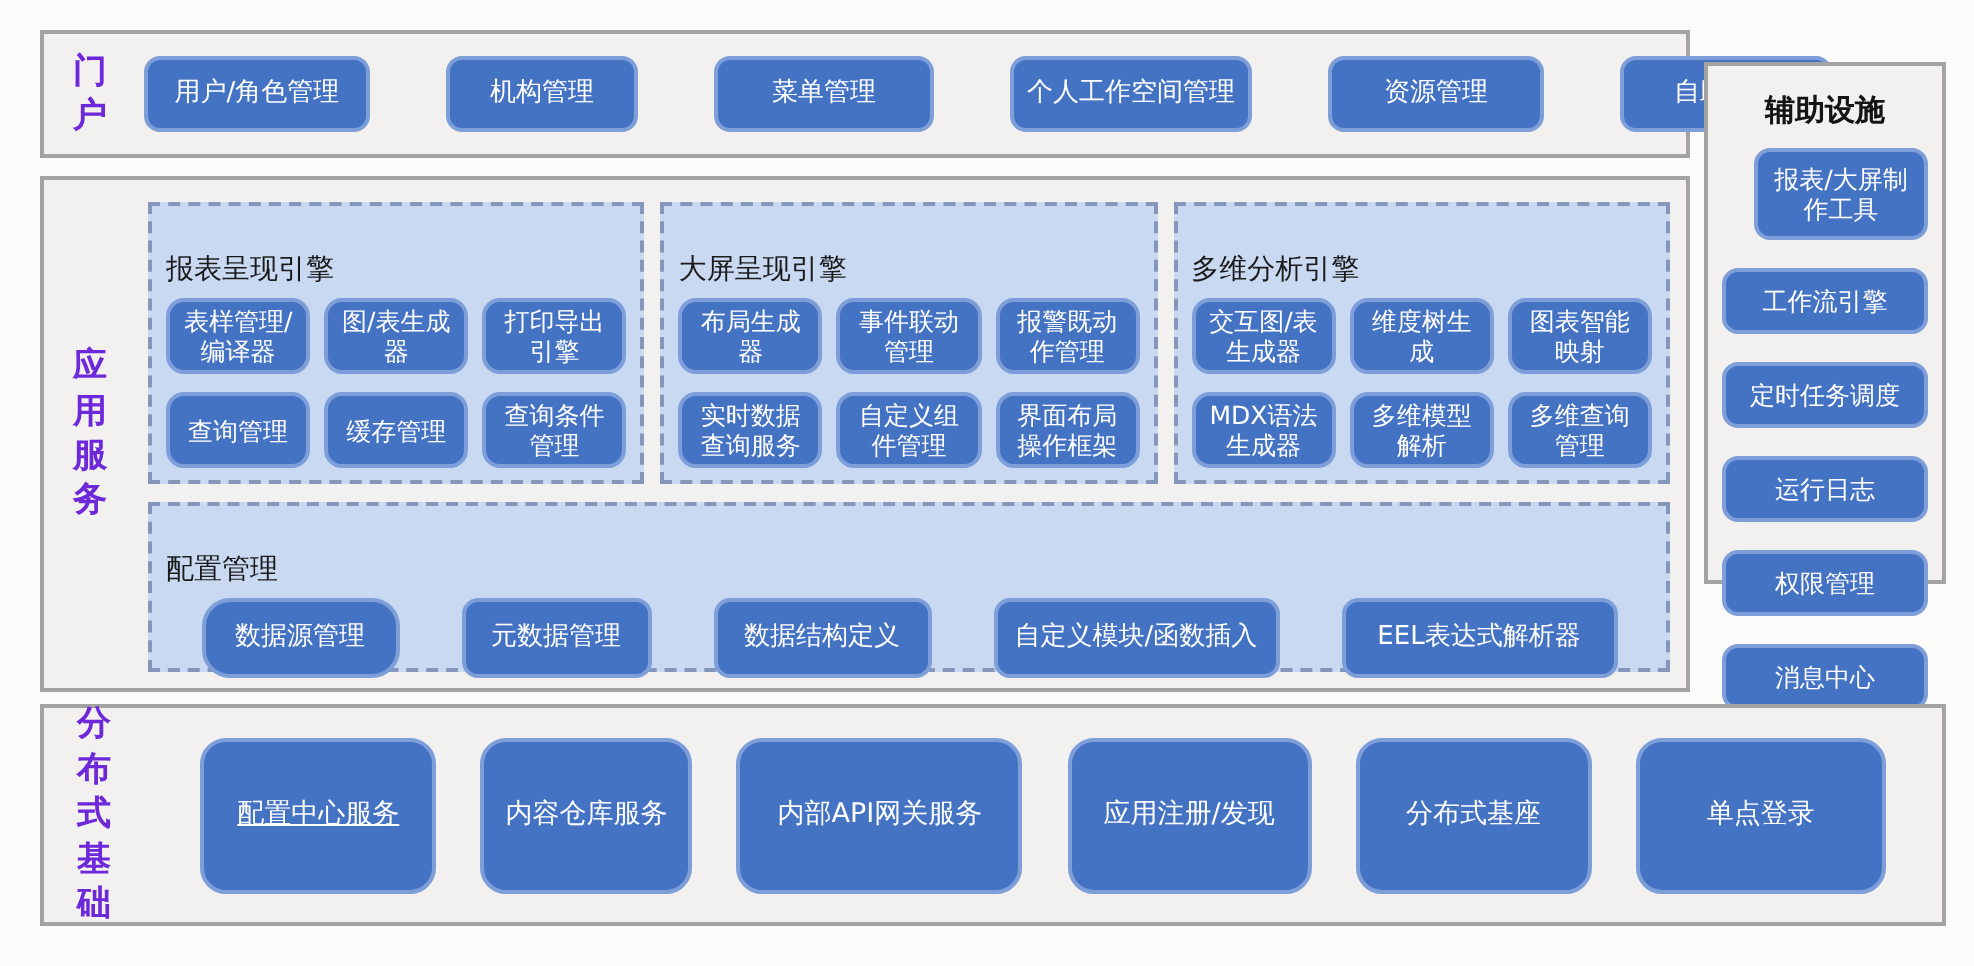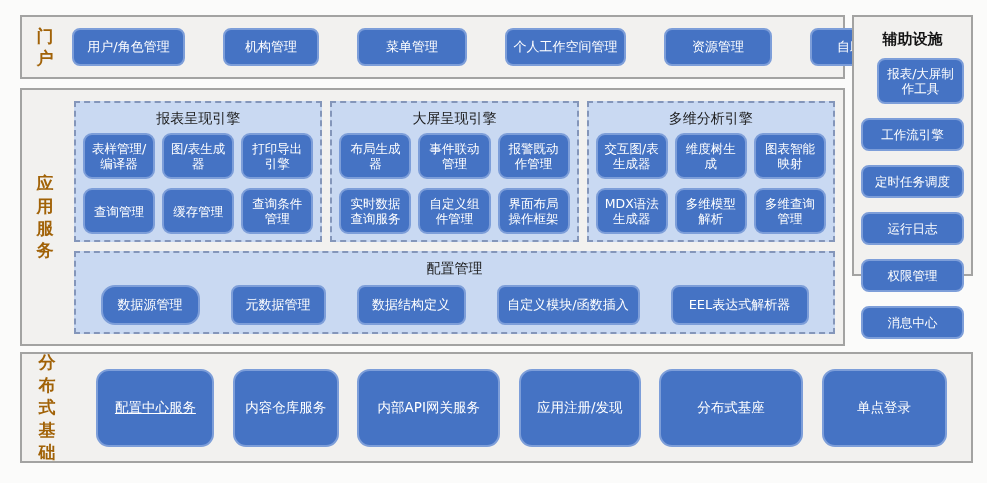--- a/index.html
+++ b/index.html
@@ -7,21 +7,21 @@
     position:relative;width:987px;height:483px;background:#fbfbfa;
     font-family:"DejaVu Sans","Liberation Sans",sans-serif;overflow:hidden;
   }
   .sec{
     position:absolute;box-sizing:border-box;background:#f2f1ef;
     border:2px solid #a3a3a2;display:flex;
   }
   .vlabel{flex:0 0 46px;display:flex;align-items:center;justify-content:center;}
   .vlabel span{
     display:block;width:1.1em;font-size:17px;font-weight:700;line-height:1.32;
-    text-align:center;word-break:break-all;color:#a16207;
+    text-align:center;word-break:break-all;color:#6d28d9;
   }
   .node{
     box-sizing:border-box;background:#4573c4;border:2px solid #7d9ed9;
     border-radius:8px;color:#fff;display:flex;align-items:center;justify-content:center;
     text-align:center;word-break:break-all;line-height:1.2;padding:2px 5px;
   }
   
   #portal{left:20px;top:15px;width:825px;height:64px;}
   #portal .row{flex:1;display:flex;align-items:center;gap:38px;padding:0 26px 0 4px;}
   #portal .node{height:38px;font-size:13px;}
@@ -33,47 +33,47 @@
   #portal .node:nth-child(6){width:106px;}
   
   #app{left:20px;top:88px;width:825px;height:258px;}
   #app .content{flex:1;display:flex;flex-direction:column;padding:11px 8px 10px 6px;}
   .engines{display:flex;gap:8px;height:146px;}
   .panel{
     box-sizing:border-box;background:#c9d9f2;border:2px dashed #8496ba;
     display:flex;flex-direction:column;padding:4px 7px 6px;
   }
   .engine{flex:1;}
-  .panel-title{font-size:14px;color:#1a1a1a;text-align:center;margin:3px 0 5px;flex:0 0 auto;}
+  .panel-title{font-size:14px;color:#1a1a1a;text-align:left;margin:19px 0 5px;flex:0 0 auto;}
   .egrid{flex:1;display:grid;grid-template-columns:repeat(3,1fr);gap:9px 7px;}
   .egrid .node{font-size:12.5px;border-radius:9px;}
   #config{margin-top:9px;height:85px;}
   #config .crow{flex:1;display:flex;align-items:center;justify-content:center;gap:31px;}
   #config .node{height:40px;font-size:13px;}
   #config .node:nth-child(1){width:99px;border-radius:14px;}
   #config .node:nth-child(2){width:95px;}
   #config .node:nth-child(3){width:109px;}
   #config .node:nth-child(4){width:143px;}
   #config .node:nth-child(5){width:138px;}
   
-  #aux{left:852px;top:15px;width:121px;height:261px;flex-direction:column;padding:8px 7px;}
+  #aux{left:852px;top:31px;width:121px;height:261px;flex-direction:column;padding:8px 7px;}
   #aux .aux-title{font-size:15px;font-weight:700;color:#141414;text-align:center;margin:5px 0 9px;}
   #aux .col{flex:1;display:flex;flex-direction:column;gap:14px;align-items:stretch;}
   #aux .node{font-size:12.5px;height:33px;flex:0 0 auto;}
   #aux .node:first-child{height:46px;margin-left:16px;}
   
   #foundation{left:20px;top:352px;width:953px;height:111px;}
   #foundation .vlabel{flex:0 0 50px;}
   #foundation .row{flex:1;display:flex;align-items:center;justify-content:space-evenly;padding:0 6px;}
   #foundation .node{height:78px;font-size:13.5px;border-radius:13px;}
   #foundation .node:nth-child(1){width:118px;text-decoration:underline;}
   #foundation .node:nth-child(2){width:106px;}
   #foundation .node:nth-child(3){width:143px;}
   #foundation .node:nth-child(4){width:122px;}
-  #foundation .node:nth-child(5){width:144px;}
+  #foundation .node:nth-child(5){width:118px;}
   #foundation .node:nth-child(6){width:125px;}
 </style>
 </head>
 <body>
 
 <div id="canvas">
 
   <div class="sec" id="portal">
     <div class="vlabel">
       <span>门户</span>

